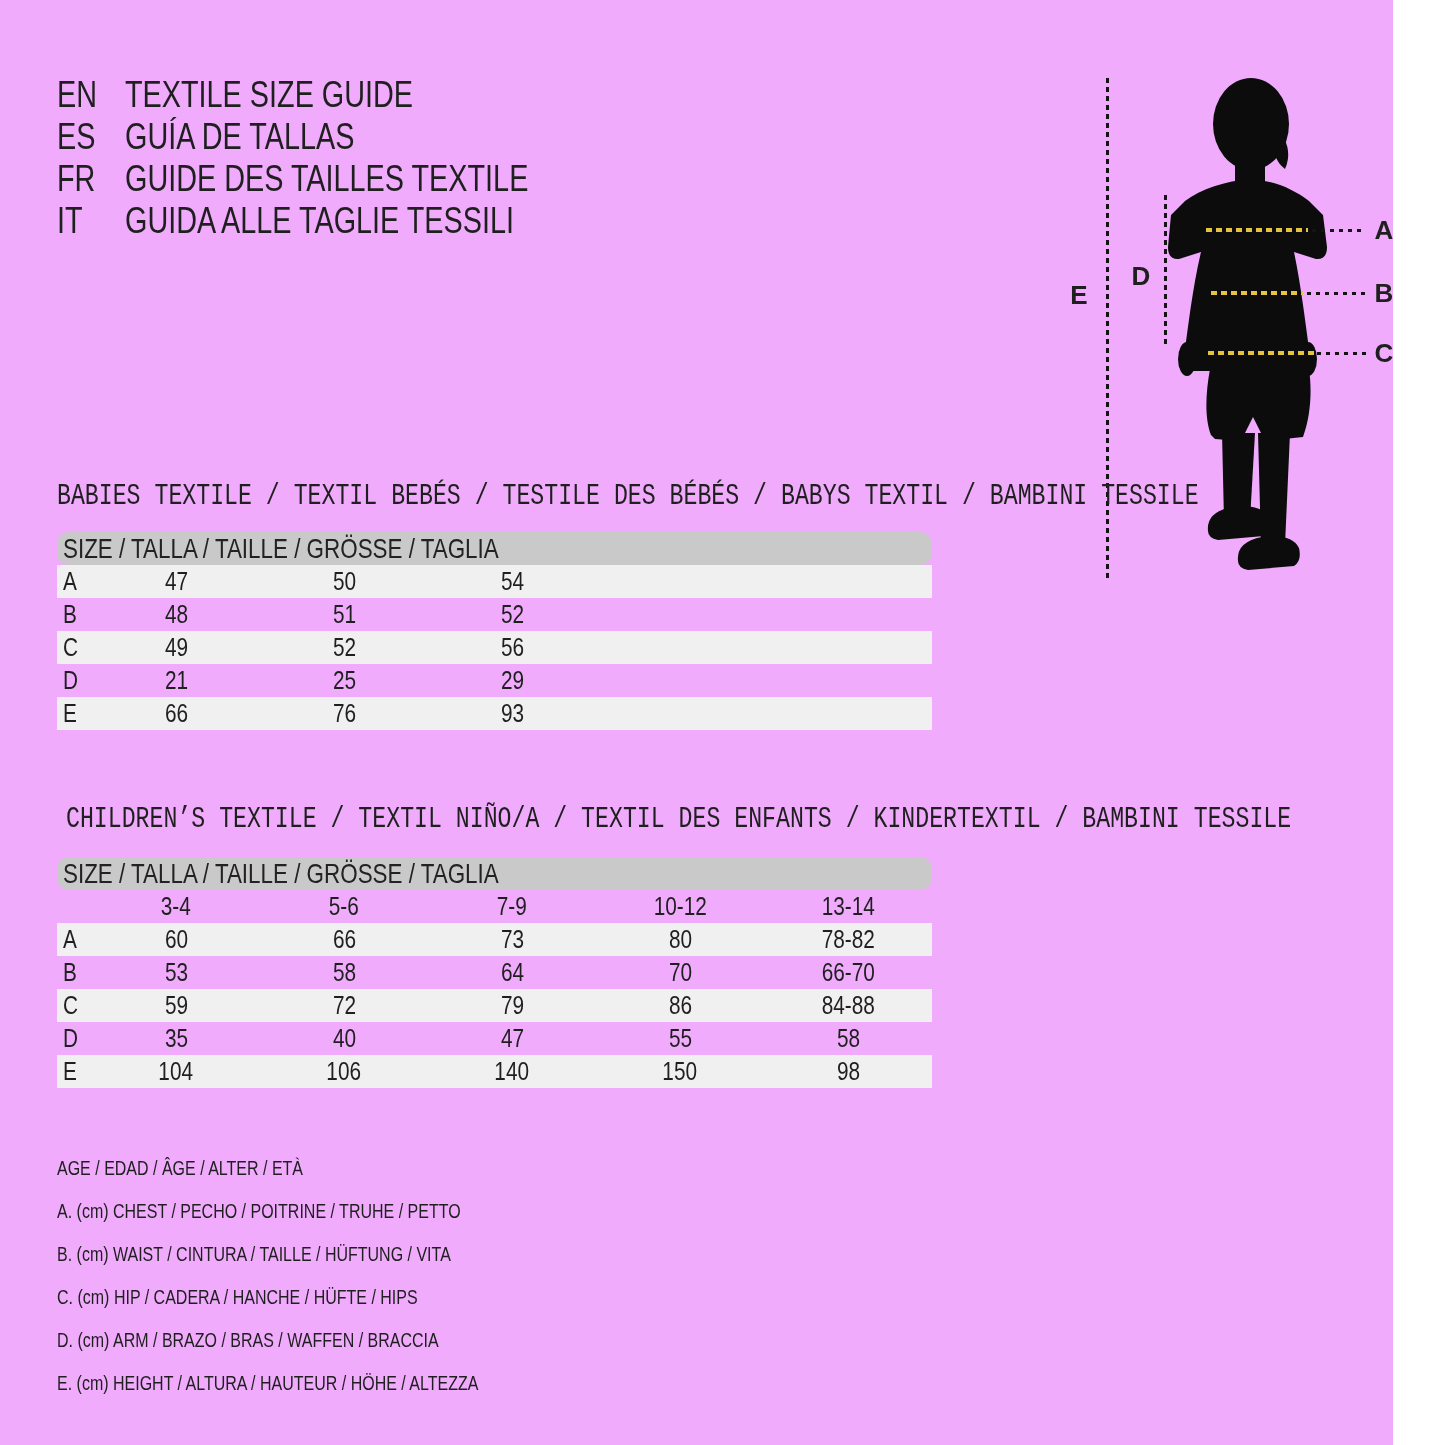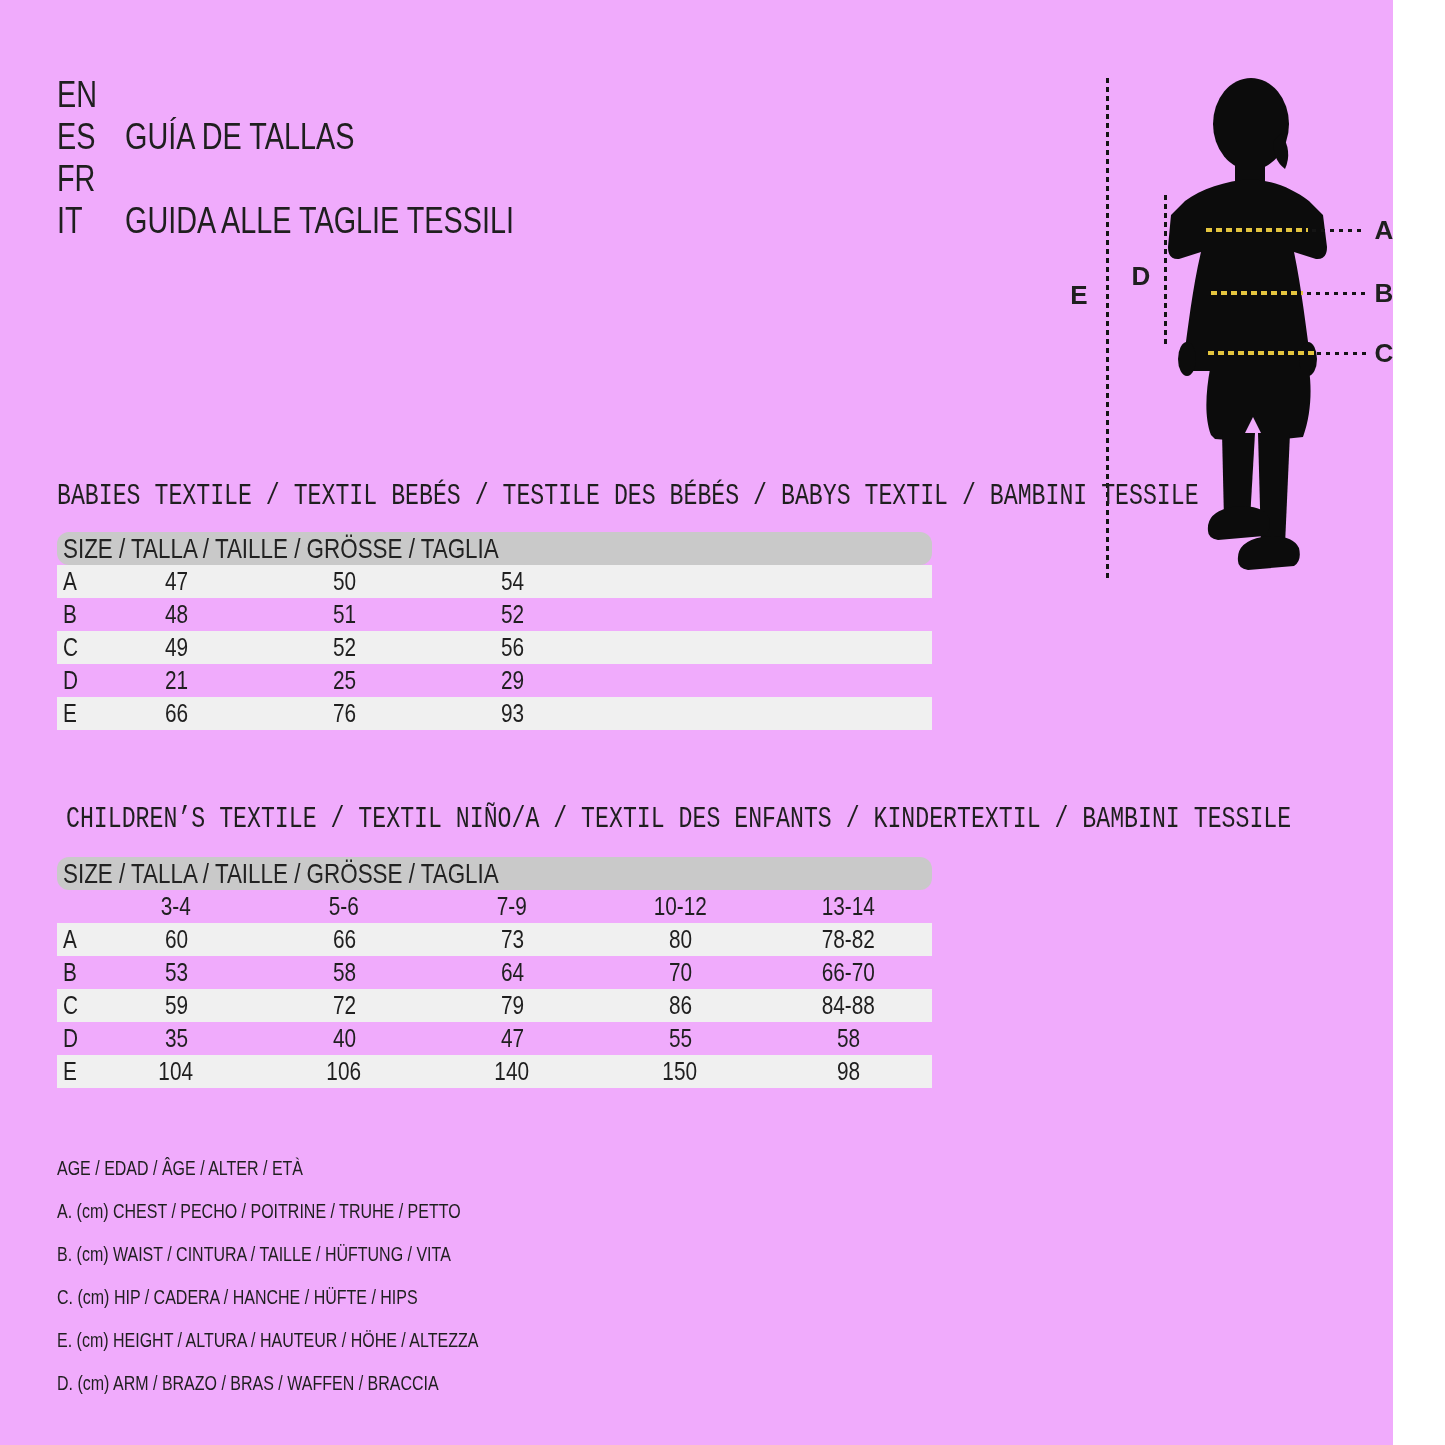--- a/index.html
+++ b/index.html
@@ -59,27 +59,29 @@
   .legend{position:absolute;left:57px;top:1147px;font-size:20px;line-height:43px;}
 </style>
 </head>
 <body>
 
 <div class="page">
 
   <div class="lang-header">
     <div class="lang-row">
       <span class="lang-code"><span class="cx">EN</span></span>
+      <span><span class="cx">TEXTILE SIZE GUIDE</span></span>
     </div>
     <div class="lang-row">
       <span class="lang-code"><span class="cx">ES</span></span>
       <span><span class="cx">GUÍA DE TALLAS</span></span>
     </div>
     <div class="lang-row">
       <span class="lang-code"><span class="cx">FR</span></span>
+      <span><span class="cx">GUIDE DES TAILLES TEXTILE</span></span>
     </div>
     <div class="lang-row">
       <span class="lang-code"><span class="cx">IT</span></span>
       <span><span class="cx">GUIDA ALLE TAGLIE TESSILI</span></span>
     </div>
   </div>
 
   <svg class="silhouette" width="165" height="495" viewBox="0 0 165 495">
     <g fill="#0c0c0c">
       <ellipse cx="86" cy="49" rx="38" ry="46"></ellipse>
@@ -215,17 +217,17 @@
       <div class="val"><span class="cxc">150</span></div>
       <div class="val"><span class="cxc">98</span></div>
     </div>
   </div>
 
   <div class="legend">
     <div><span class="cx">AGE / EDAD / ÂGE / ALTER / ETÀ</span></div>
     <div><span class="cx">A. (cm) CHEST / PECHO / POITRINE / TRUHE / PETTO</span></div>
     <div><span class="cx">B. (cm) WAIST / CINTURA / TAILLE / HÜFTUNG / VITA</span></div>
     <div><span class="cx">C. (cm) HIP / CADERA / HANCHE / HÜFTE / HIPS</span></div>
+    <div><span class="cx">D. (cm) ARM / BRAZO / BRAS / WAFFEN / BRACCIA</span></div>
     <div><span class="cx">E. (cm) HEIGHT / ALTURA / HAUTEUR / HÖHE / ALTEZZA</span></div>
-    <div><span class="cx">D. (cm) ARM / BRAZO / BRAS / WAFFEN / BRACCIA</span></div>
   </div>
 
 </div>
 
 </body></html>

